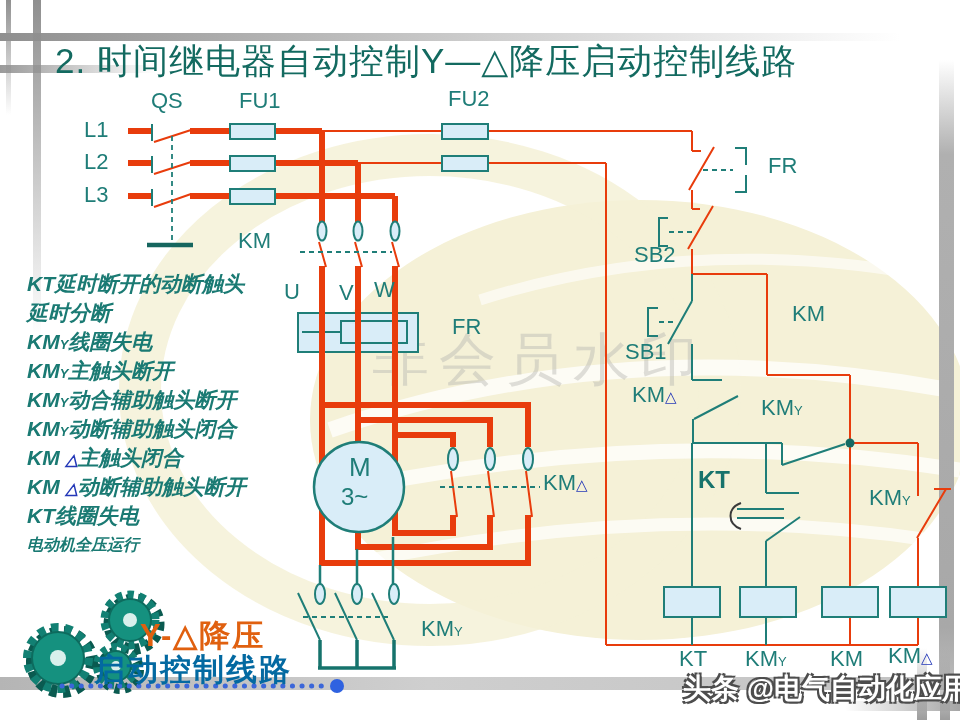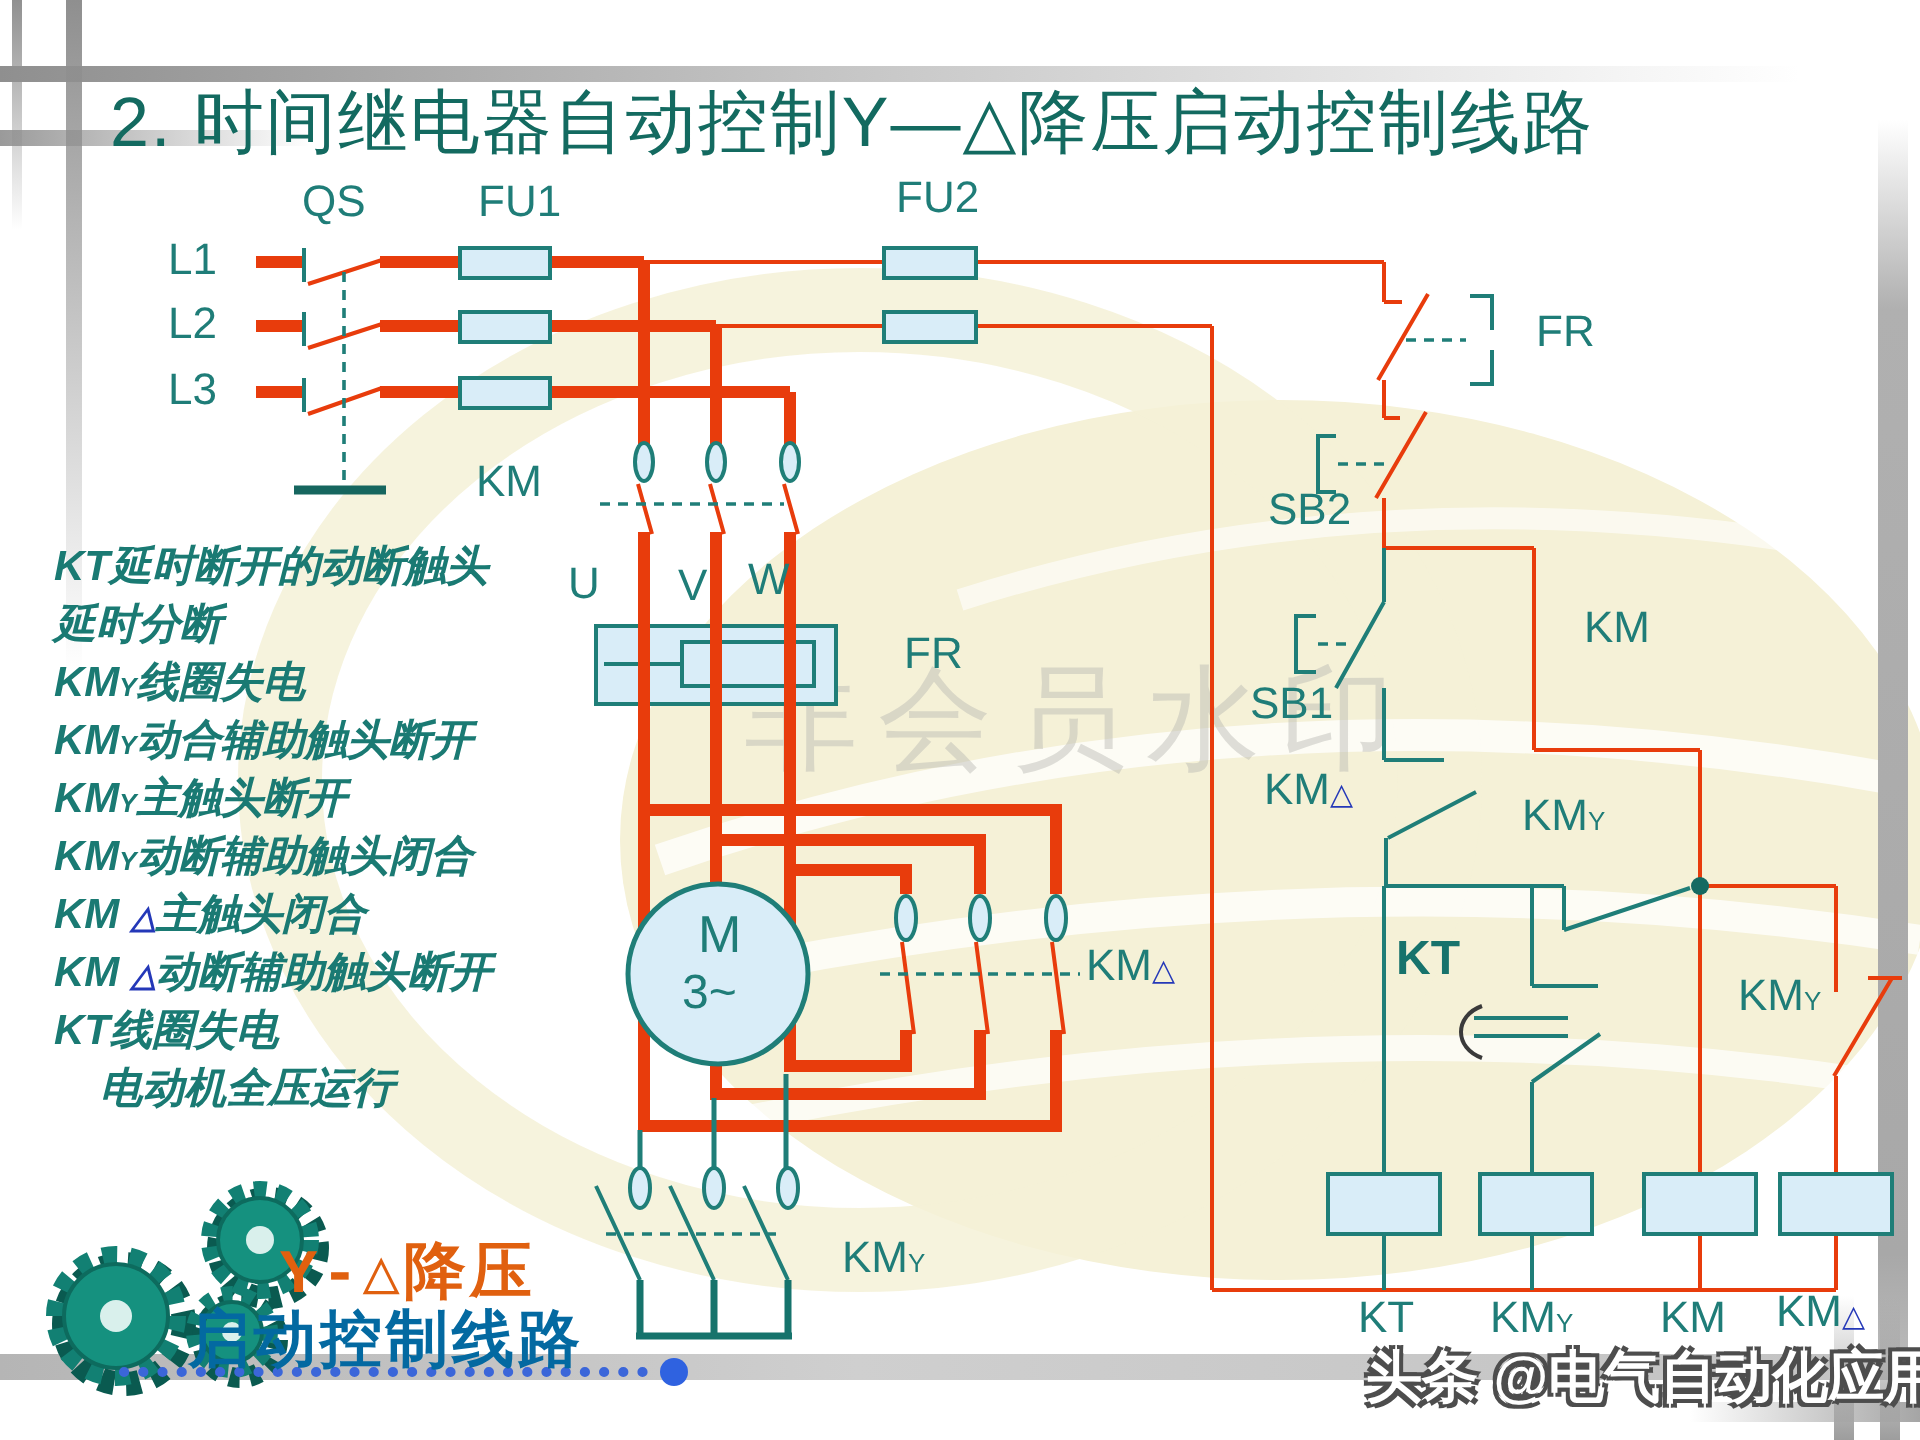--- a/index.html
+++ b/index.html
@@ -9,26 +9,26 @@
   .bar{position:absolute;}
   
   #title{position:absolute;left:55px;top:38px;font-size:35px;font-weight:normal;
          color:#136a60;letter-spacing:1px;white-space:nowrap;}
   .lbl{position:absolute;font-size:22px;color:#1f7d78;white-space:nowrap;line-height:1;}
   .lbl .sub{font-size:13px;}
   .lbl .trisub{font-size:15px;color:#2438b8;}
   .lbl.bold{font-weight:bold;font-size:24px;color:#17736c;}
   #notes{position:absolute;left:27px;top:269px;color:#1a7a73;font-weight:bold;font-style:italic;}
   .note-line{font-size:21px;height:29px;line-height:29px;white-space:nowrap;}
-  .note-line.big{font-size:21px;margin-left:23px;}
+  .note-line.big{font-size:16px;}
   .note-line .nsub{font-size:13px;}
   .note-line .ntri{font-size:16px;color:#2438b8;}
   #wm-center{position:absolute;left:372px;top:322px;font-size:57px;color:#b9b9b3;
              opacity:.45;letter-spacing:10px;white-space:nowrap;}
-  #cap1{position:absolute;left:140px;top:615px;font-family:Liberation Mono, monospace;
+  #cap1{position:absolute;left:140px;top:615px;font-family:Liberation Sans, sans-serif;
         font-weight:bold;font-size:31px;color:#e0600f;letter-spacing:2px;white-space:nowrap;}
   #cap2{position:absolute;left:94px;top:649px;font-family:"Liberation Serif",serif;
         font-weight:bold;font-size:31px;color:#0369a1;letter-spacing:2px;white-space:nowrap;}
   #wm-bottom{position:absolute;left:683px;top:670px;font-size:28px;font-weight:bold;color:#ffffff;
              white-space:nowrap;
              text-shadow:-2px -2px 0 #4d4d4d,2px -2px 0 #4d4d4d,-2px 2px 0 #4d4d4d,2px 2px 0 #4d4d4d;}
   svg{position:absolute;left:0;top:0;}
 </style>
 </head>
 <body>
@@ -198,22 +198,22 @@
   <div class="lbl" style="left:341px;top:485px;font-size:24px">3~</div>
   <div class="lbl" style="left:679px;top:648px">KT</div>
   <div class="lbl" style="left:745px;top:648px"><span>KM</span><span class="sub">Y</span></div>
   <div class="lbl" style="left:830px;top:648px">KM</div>
   <div class="lbl" style="left:888px;top:645px"><span>KM</span><span class="trisub">△</span></div>
 
   <div id="notes">
       <div class="note-line"><span>KT延时断开的动断触头</span></div>
       <div class="note-line"><span>延时分断</span></div>
       <div class="note-line"><span>KM</span><span class="nsub">Y</span><span>线圈失电</span></div>
+      <div class="note-line"><span>KM</span><span class="nsub">Y</span><span>主触头断开</span></div>
       <div class="note-line"><span>KM</span><span class="nsub">Y</span><span>动合辅助触头断开</span></div>
-      <div class="note-line"><span>KM</span><span class="nsub">Y</span><span>主触头断开</span></div>
       <div class="note-line"><span>KM</span><span class="nsub">Y</span><span>动断辅助触头闭合</span></div>
       <div class="note-line"><span>KM </span><span class="ntri">△</span><span>主触头闭合</span></div>
       <div class="note-line"><span>KM </span><span class="ntri">△</span><span>动断辅助触头断开</span></div>
       <div class="note-line"><span>KT线圈失电</span></div>
       <div class="note-line big"><span>电动机全压运行</span></div>
     </div>
 
   <div id="cap1"><span>Y-</span><span>△</span><span>降压</span></div>
   <div id="cap2">启动控制线路</div>
 

